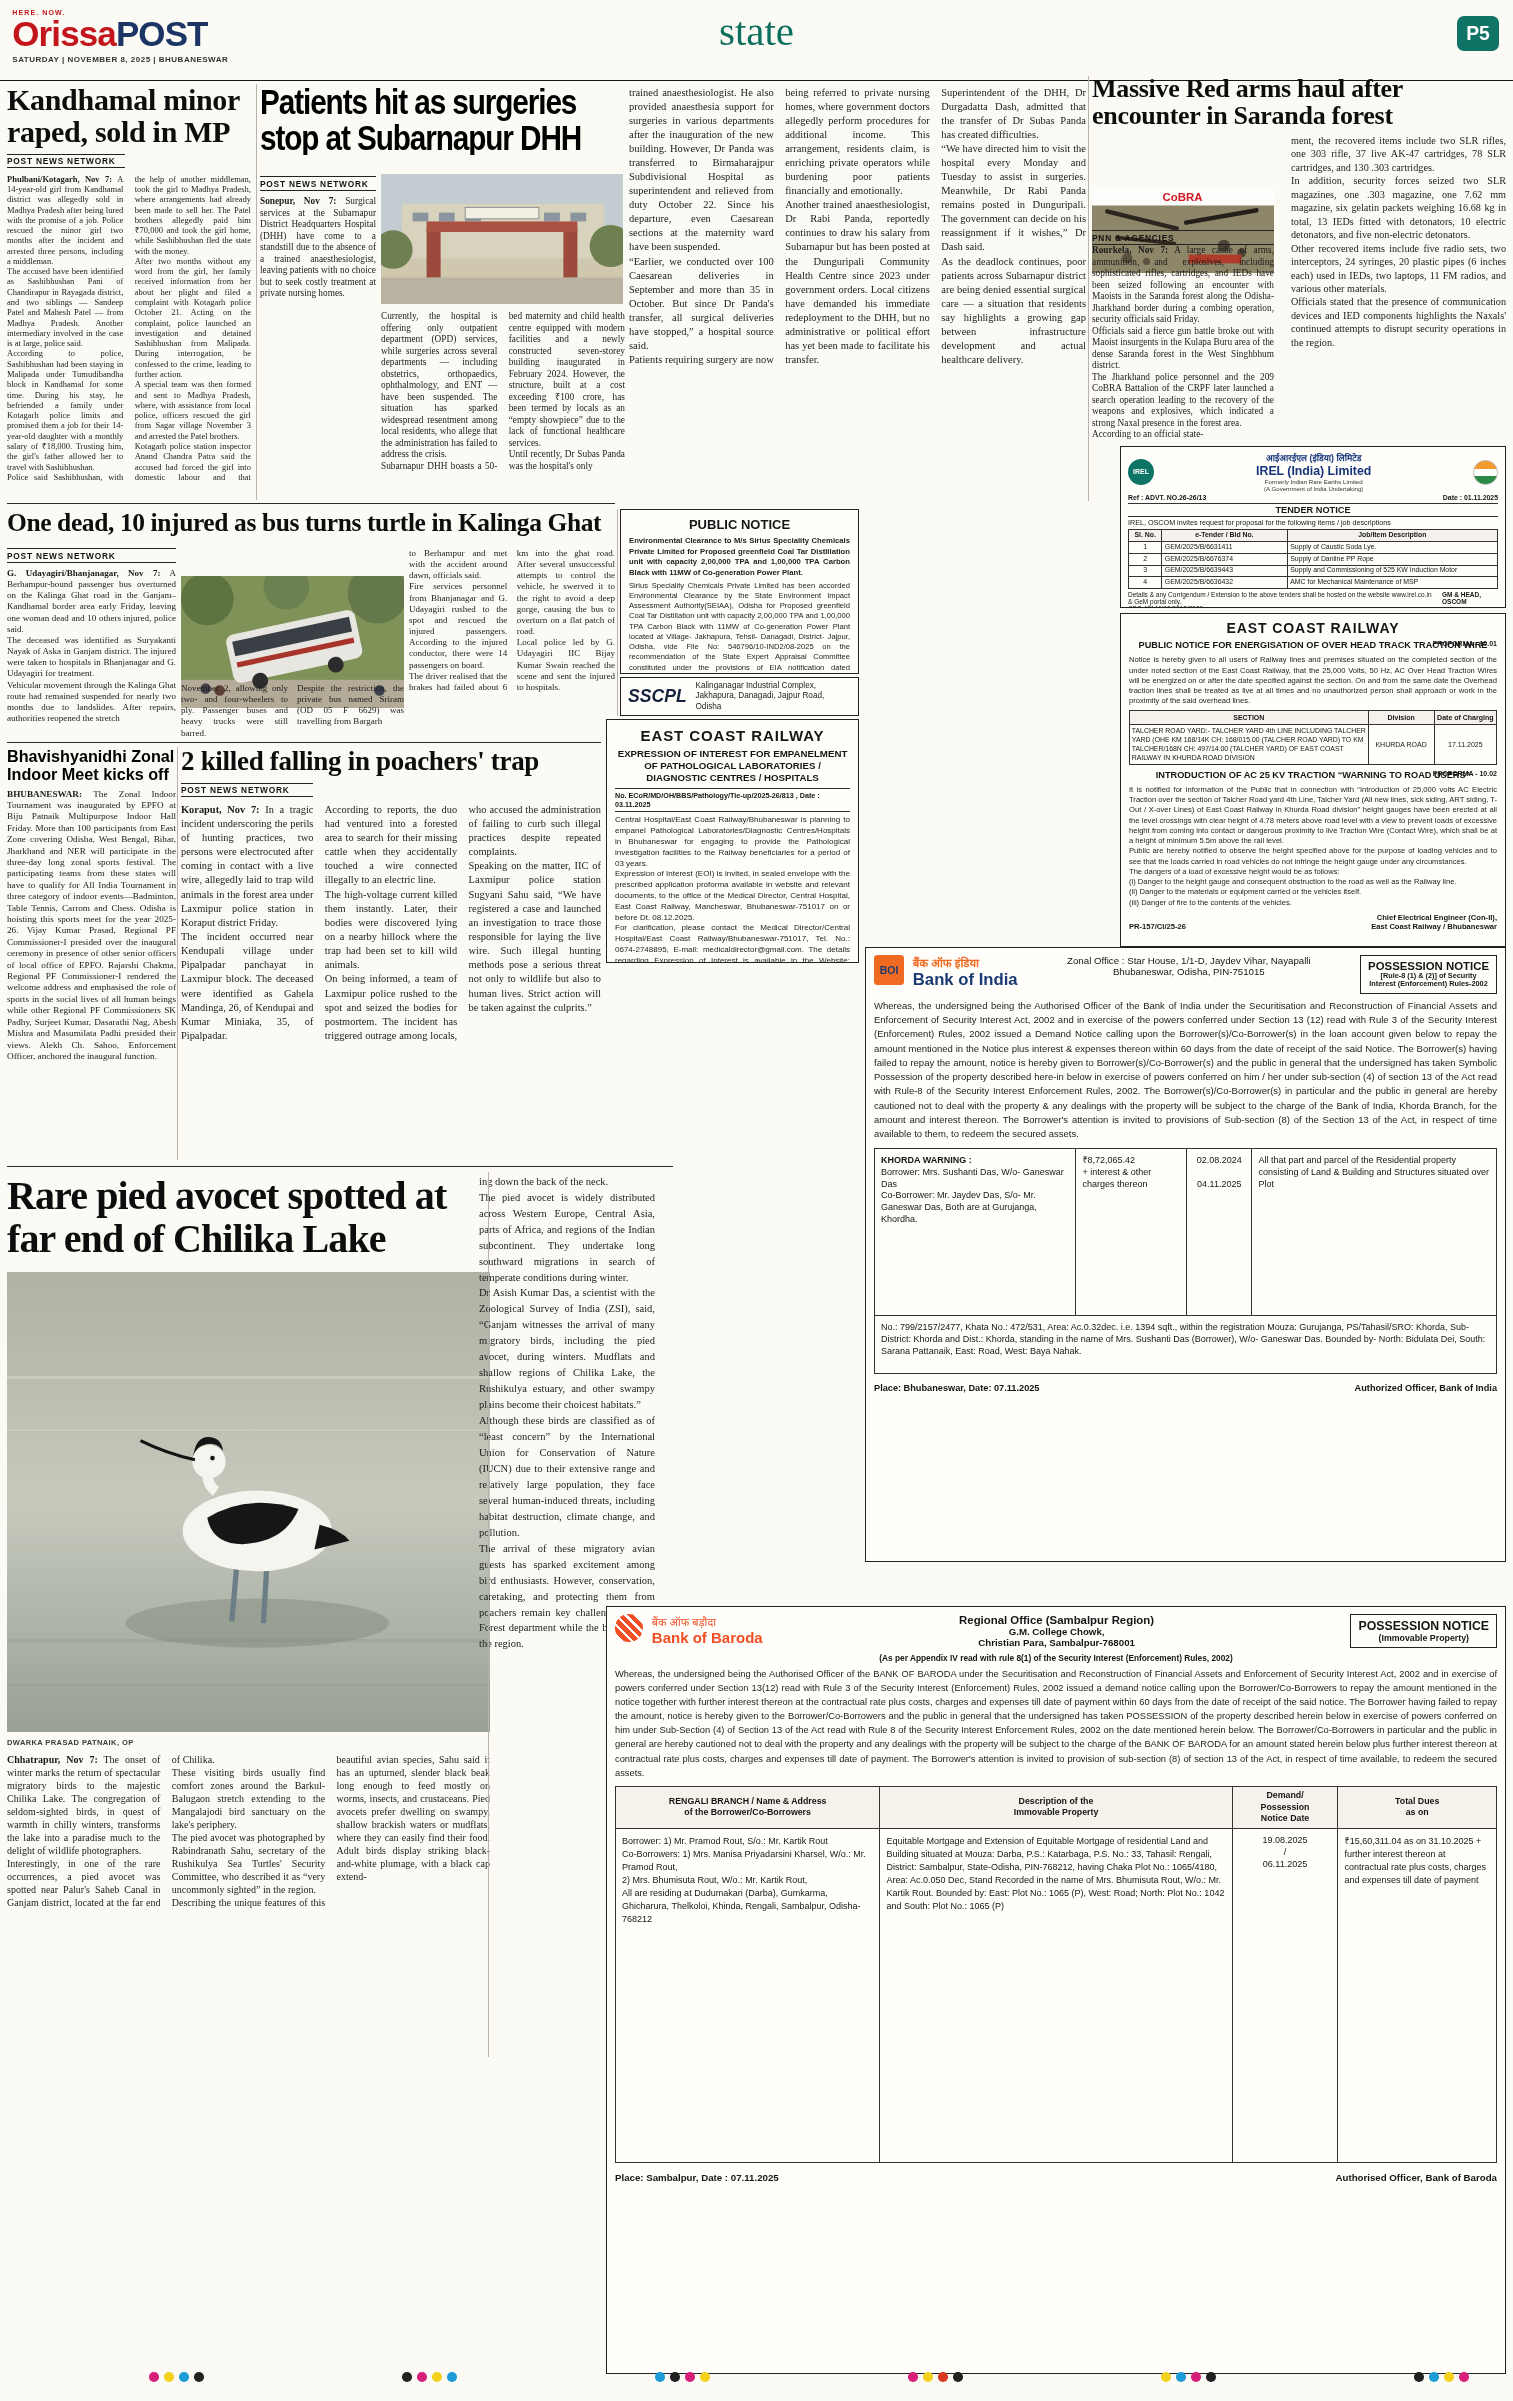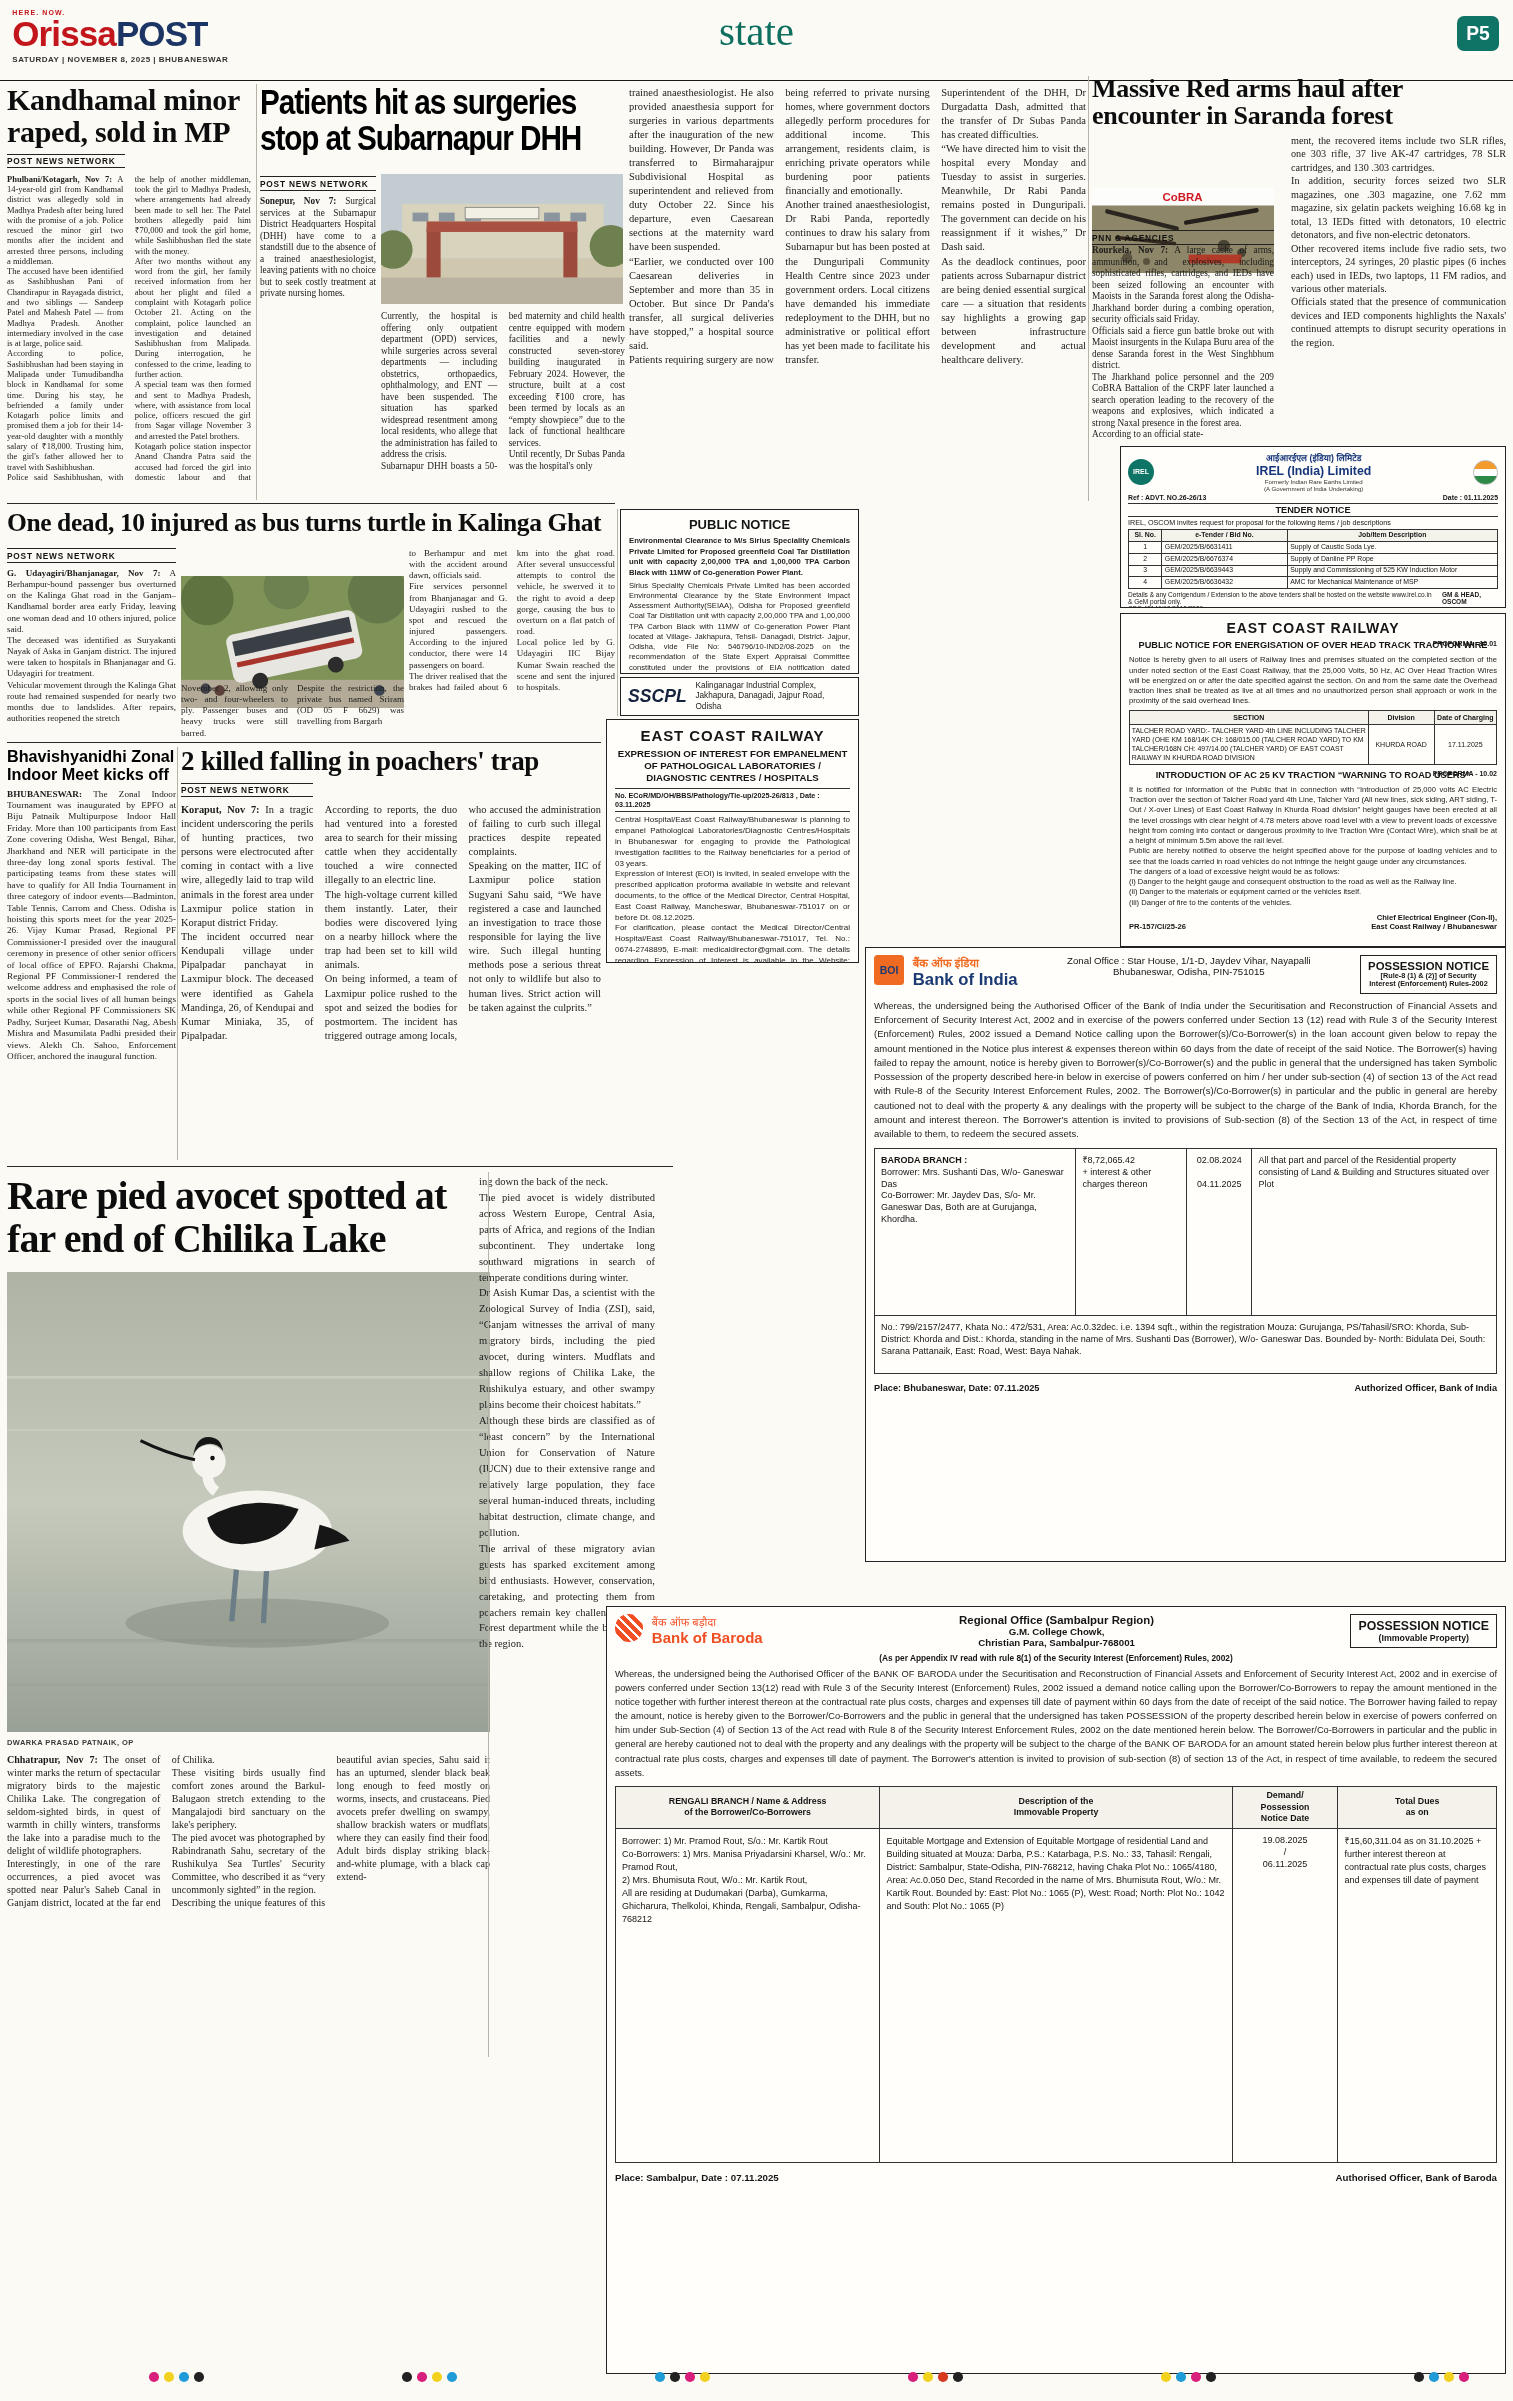--- a/index.html
+++ b/index.html
@@ -373,21 +373,21 @@
       <div class="pn-box">
         <b>POSSESSION NOTICE</b>
         <span>[Rule-8 (1) &amp; (2)] of Security
 Interest (Enforcement) Rules-2002</span>
       </div>
     </div>
     <div class="n-body" style="font-size:9.5px;line-height:1.5">Whereas, the undersigned being the Authorised Officer of the Bank of India under the Securitisation and Reconstruction of Financial Assets and Enforcement of Security Interest Act, 2002 and in exercise of the powers conferred under Section 13 (12) read with Rule 3 of the Security Interest (Enforcement) Rules, 2002 issued a Demand Notice calling upon the Borrower(s)/Co-Borrower(s) in the loan account given below to repay the amount mentioned in the Notice plus interest &amp; expenses thereon within 60 days from the date of receipt of the said Notice. The Borrower(s) having failed to repay the amount, notice is hereby given to Borrower(s)/Co-Borrower(s) and the public in general that the undersigned has taken Symbolic Possession of the property described here-in below in exercise of powers conferred on him / her under sub-section (4) of section 13 of the Act read with Rule-8 of the Security Interest Enforcement Rules, 2002. The Borrower(s)/Co-Borrower(s) in particular and the public in general are hereby cautioned not to deal with the property &amp; any dealings with the property will be subject to the charge of the Bank of India, Khorda Branch, for the amount and interest thereon. The Borrower's attention is invited to provisions of Sub-section (8) of the Section 13 of the Act, in respect of time available to them, to redeem the secured assets.</div>
     <table style="margin-top:7px">
       <tbody>
       <tr style="height:167px">
-        <td style="font-size:9px;padding:6.1px"><b class="dl">BARODA BRANCH :</b><span>
+        <td style="font-size:9px;padding:6.1px"><b class="dl">KHORDA WARNING :</b><span>
 Borrower: Mrs. Sushanti Das, W/o- Ganeswar Das
 Co-Borrower: Mr. Jaydev Das, S/o- Mr. Ganeswar Das, Both are at Gurujanga, Khordha.</span></td>
         <td style="font-size:9px;padding:6.1px">₹8,72,065.42
 + interest &amp; other charges thereon</td>
         <td style="font-size:9px;padding:6.1px;text-align:center">02.08.2024
 
 04.11.2025</td>
         <td style="font-size:9px;padding:6.1px">All that part and parcel of the Residential property consisting of Land &amp; Building and Structures situated over Plot</td>
       </tr>
       <tr>

